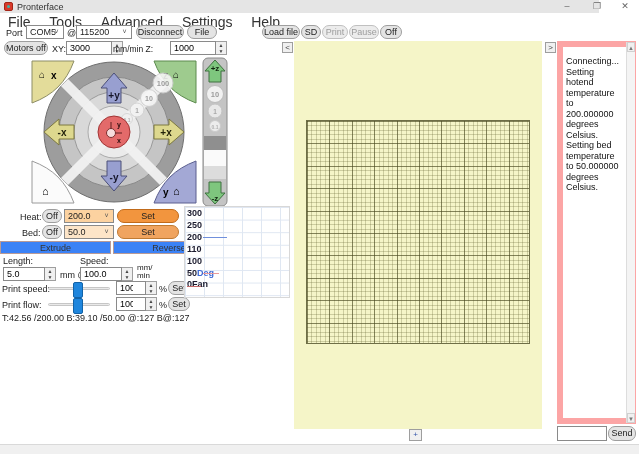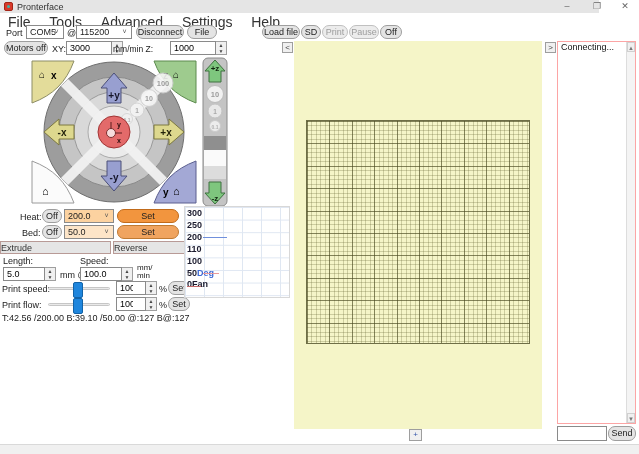--- a/index.html
+++ b/index.html
@@ -24,21 +24,21 @@
   .combo .arr{position:absolute;right:1px;top:0;width:11px;height:100%;text-align:center;color:#555;font-size:7px;line-height:12px}
   .field{background:#fff;border:1px solid #8a8a8a;font-size:9px;padding:0 12px 0 3px;height:14px;
          font-family:"Liberation Sans",sans-serif;box-sizing:border-box;width:100%}
   .spin{width:11px;background:#f0f0f0;border:1px solid #9e9e9e;border-left:none;display:flex;
         flex-direction:column;align-items:center;justify-content:center;font-size:5px;color:#444;line-height:6px}
   
   .set-heat{background:#f2953e;border:1px solid #c06a1a}
   .set-bed{background:#f0a45f;border:1px solid #c07a32}
   .combo-heat{background:#fcd2a0}
   .combo-bed{background:#fde5c8}
-  .ext-btn{background:#e5e5e5;border:1px solid #b89a96;font-size:9px;line-height:12px;color:#333}
+  .ext-btn{background:#3b82f6;border:1px solid #b89a96;font-size:9px;text-align:center;line-height:12px;color:#333}
   
   .slider-track{height:3px;background:#e9e9e9;border:1px solid #c6c6c6;border-radius:2px}
   .slider-thumb{position:absolute;top:-6px;width:8px;height:14px;background:#1f86dd;border:1px solid #1263a8;border-radius:2px}
   
   .tgraph{background:#fff;border:1px solid #d8d8d8;
     background-image:
       linear-gradient(to right, #dfe7f2 1px, transparent 1px),
       linear-gradient(to bottom, #dfe7f2 1px, transparent 1px);
     background-size:19px 12.6px}
   .tg-label{position:absolute;left:2px;font-size:9px;font-weight:bold;color:#1b1b2e;line-height:11px}
@@ -46,22 +46,22 @@
   
   .canvas{background:#f5f5c8}
   .bedgrid{border:1px solid #6e6e46;
     background-image:
       repeating-linear-gradient(to right, rgba(70,70,30,.55) 0 1px, transparent 1px 22.4px),
       repeating-linear-gradient(to bottom, rgba(70,70,30,.55) 0 1px, transparent 1px 22.4px),
       repeating-linear-gradient(to right, rgba(100,100,50,.28) 0 1px, transparent 1px 4.48px),
       repeating-linear-gradient(to bottom, rgba(100,100,50,.28) 0 1px, transparent 1px 4.48px)}
   .mini-btn{background:#f0f0f0;border:1px solid #9e9e9e;font-size:8px;line-height:9px;text-align:center;color:#444}
   
-  .log{background:#fff;border:1px solid #fca5a5;font-size:9px;line-height:10.5px;color:#111;
-       padding:0 10px 1px 3px;overflow:hidden}
+  .log{background:#fff;border:6px solid #fca5a5;font-size:9px;line-height:10.5px;color:#111;
+       padding:9px 10px 1px 3px;overflow:hidden}
   .scrollbar{background:#f4f4f4;border-left:1px solid #ddd}
   .scr-arrow{position:absolute;left:0;width:100%;height:10px;font-size:6px;text-align:center;color:#777;line-height:10px;background:#f0f0f0;border:1px solid #d0d0d0;box-sizing:border-box}
   .statusbar{background:#f0f0f0;border-top:1px solid #d9d9d9}
   svg text{font-family:"Liberation Sans",sans-serif}
 </style>
 </head>
 <body>
 
 <div class="abs titlebar">
   <div class="abs appicon"></div>
@@ -263,20 +263,22 @@
 
 <div class="abs mini-btn" style="left:282px;top:42px;width:11px;height:11px">&lt;</div>
 <div class="abs canvas" style="left:294px;top:41px;width:248px;height:388px">
   <div class="abs bedgrid" style="left:12px;top:79px;width:224px;height:224px"></div>
 </div>
 <div class="abs mini-btn" style="left:545px;top:42px;width:11px;height:11px">&gt;</div>
 <div class="abs mini-btn" style="left:409px;top:429px;width:13px;height:12px;color:#3355aa">+</div>
 
 <div class="abs log" style="left:557px;top:41px;width:79px;height:383px">
   <div>Connecting...</div>
+  <div>Setting hotend temperature to 200.000000 degrees Celsius.</div>
+  <div>Setting bed temperature to 50.000000 degrees Celsius.</div>
 </div>
 <div class="abs scrollbar" style="left:626px;top:42px;width:9px;height:381px">
   <div class="scr-arrow" style="top:0">▲</div>
   <div class="scr-arrow" style="bottom:0;top:auto">▼</div>
 </div>
 
 <div class="abs" style="left:557px;top:426px;width:50px;height:15px">
   <input class="field" style="height: 15px;" value="">
 </div>
 <div class="abs btn" style="left:608px;top:426px;width:28px;height:15px;line-height:13px">Send</div>

